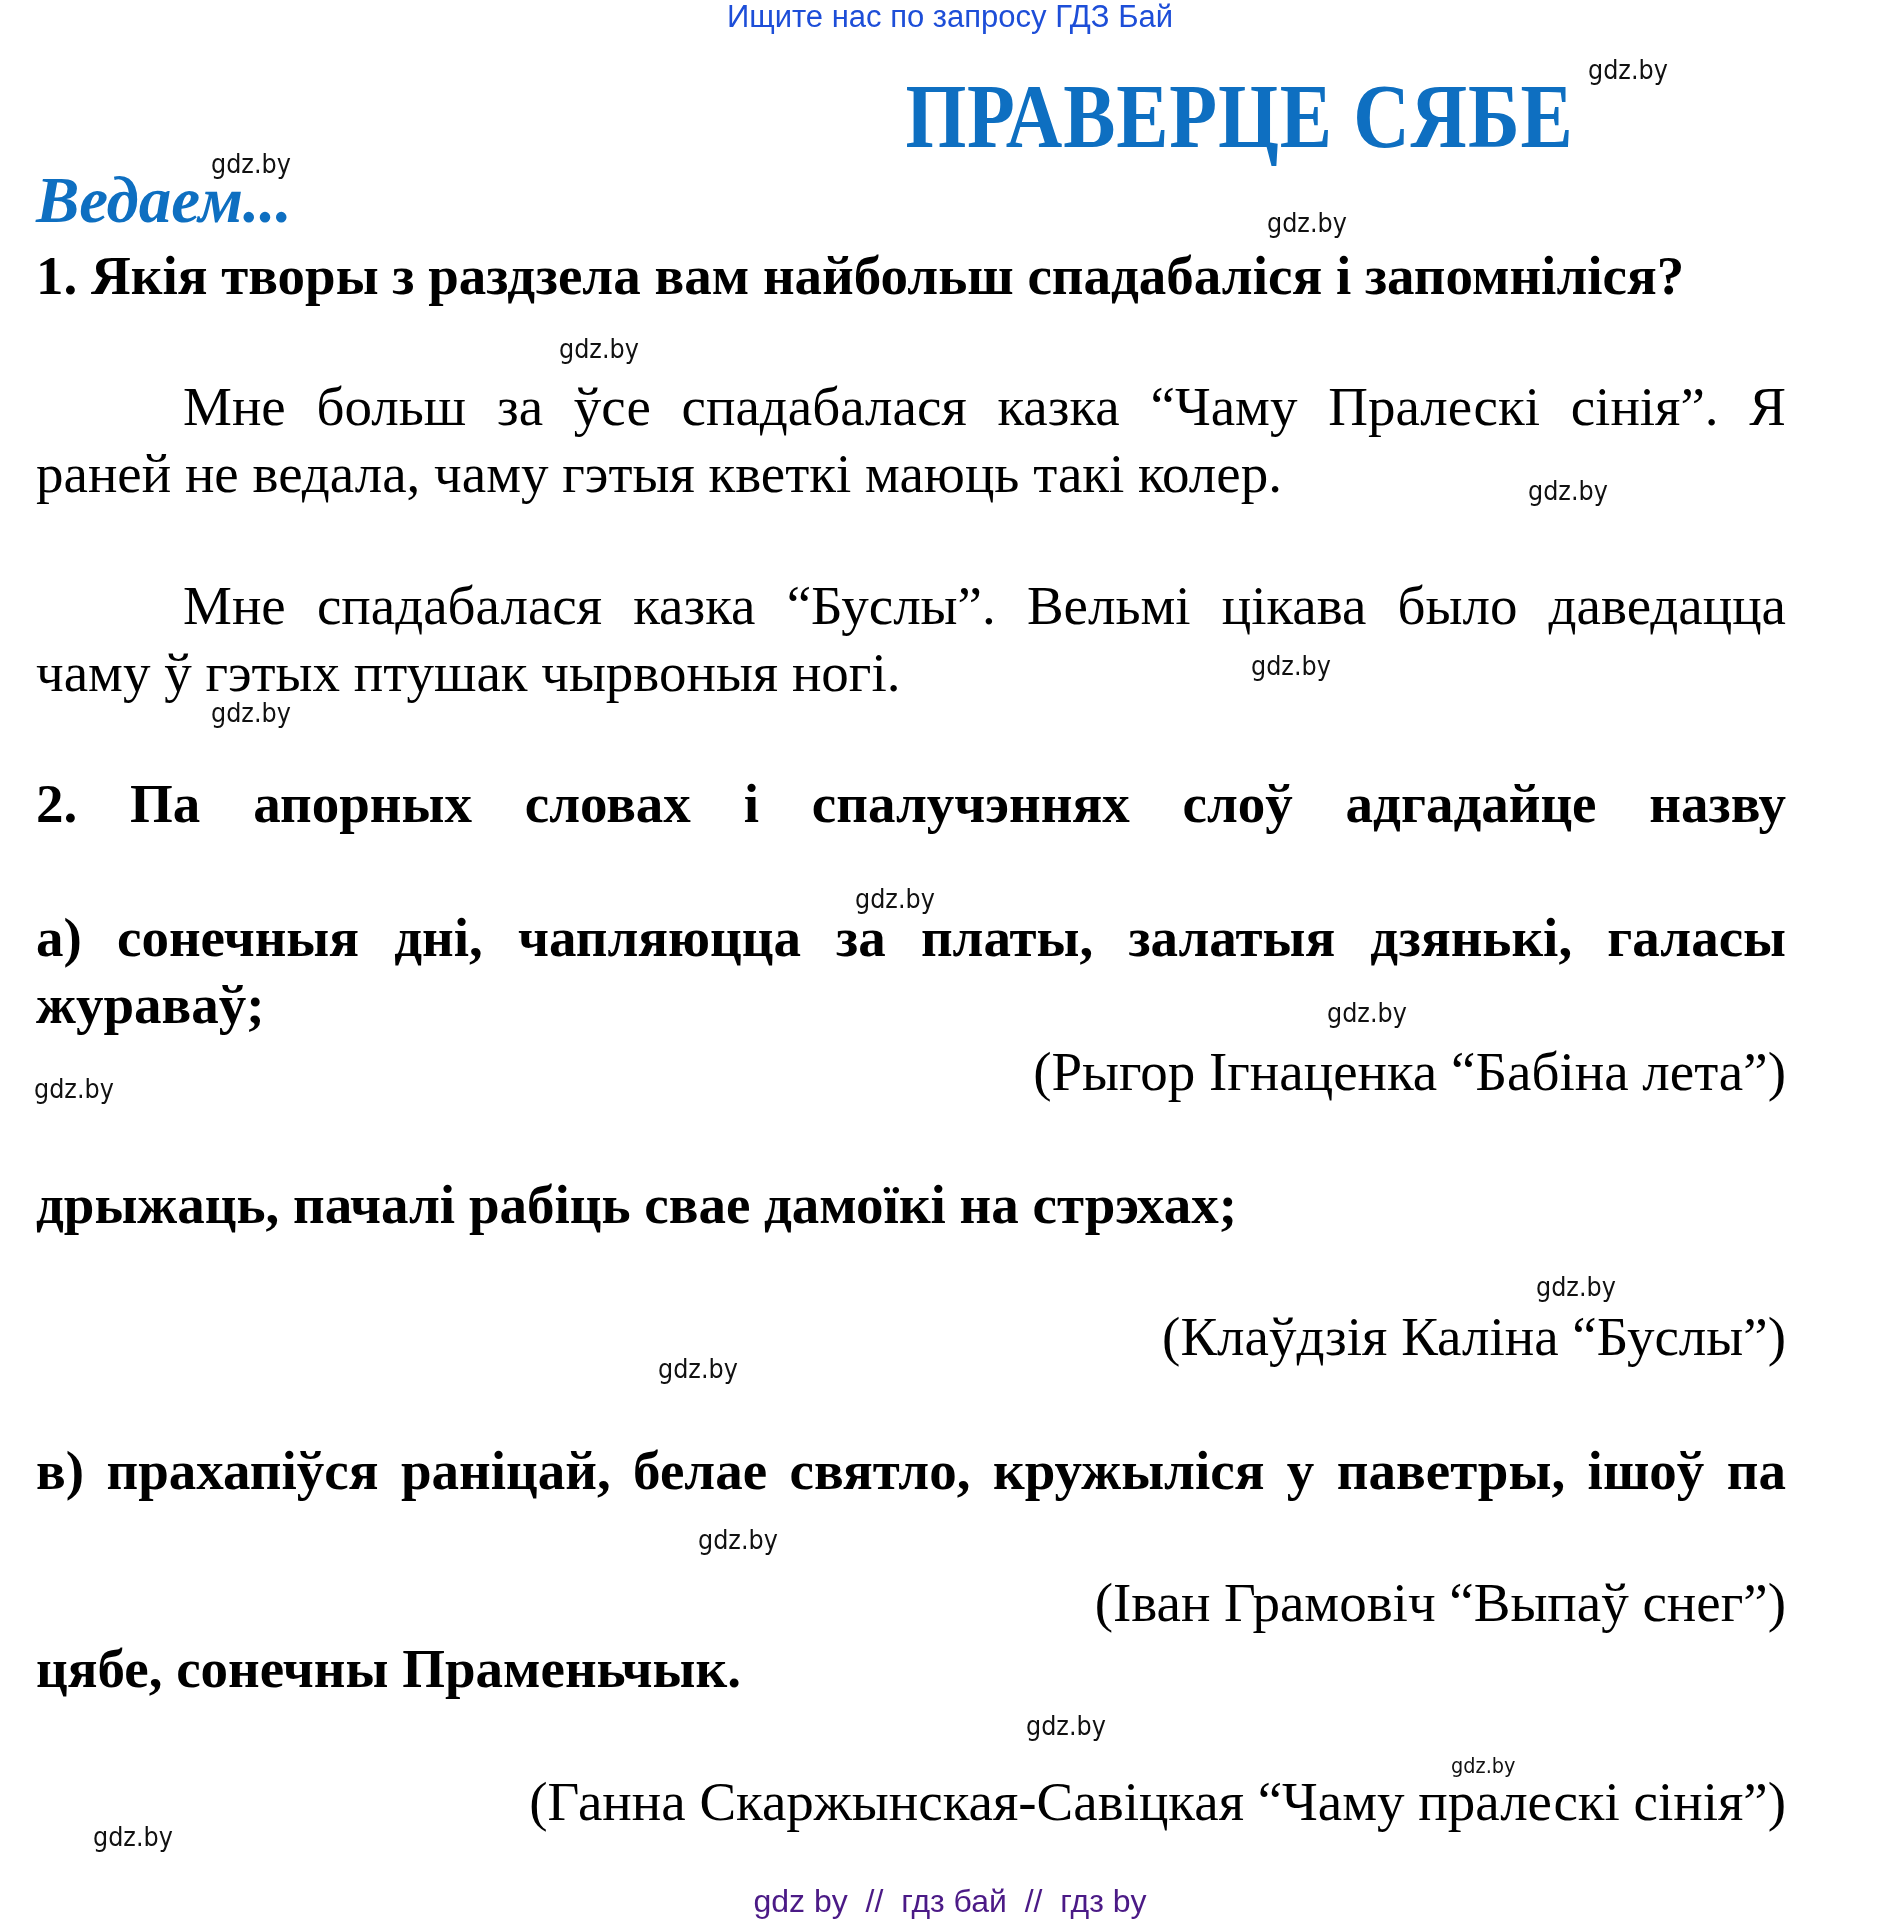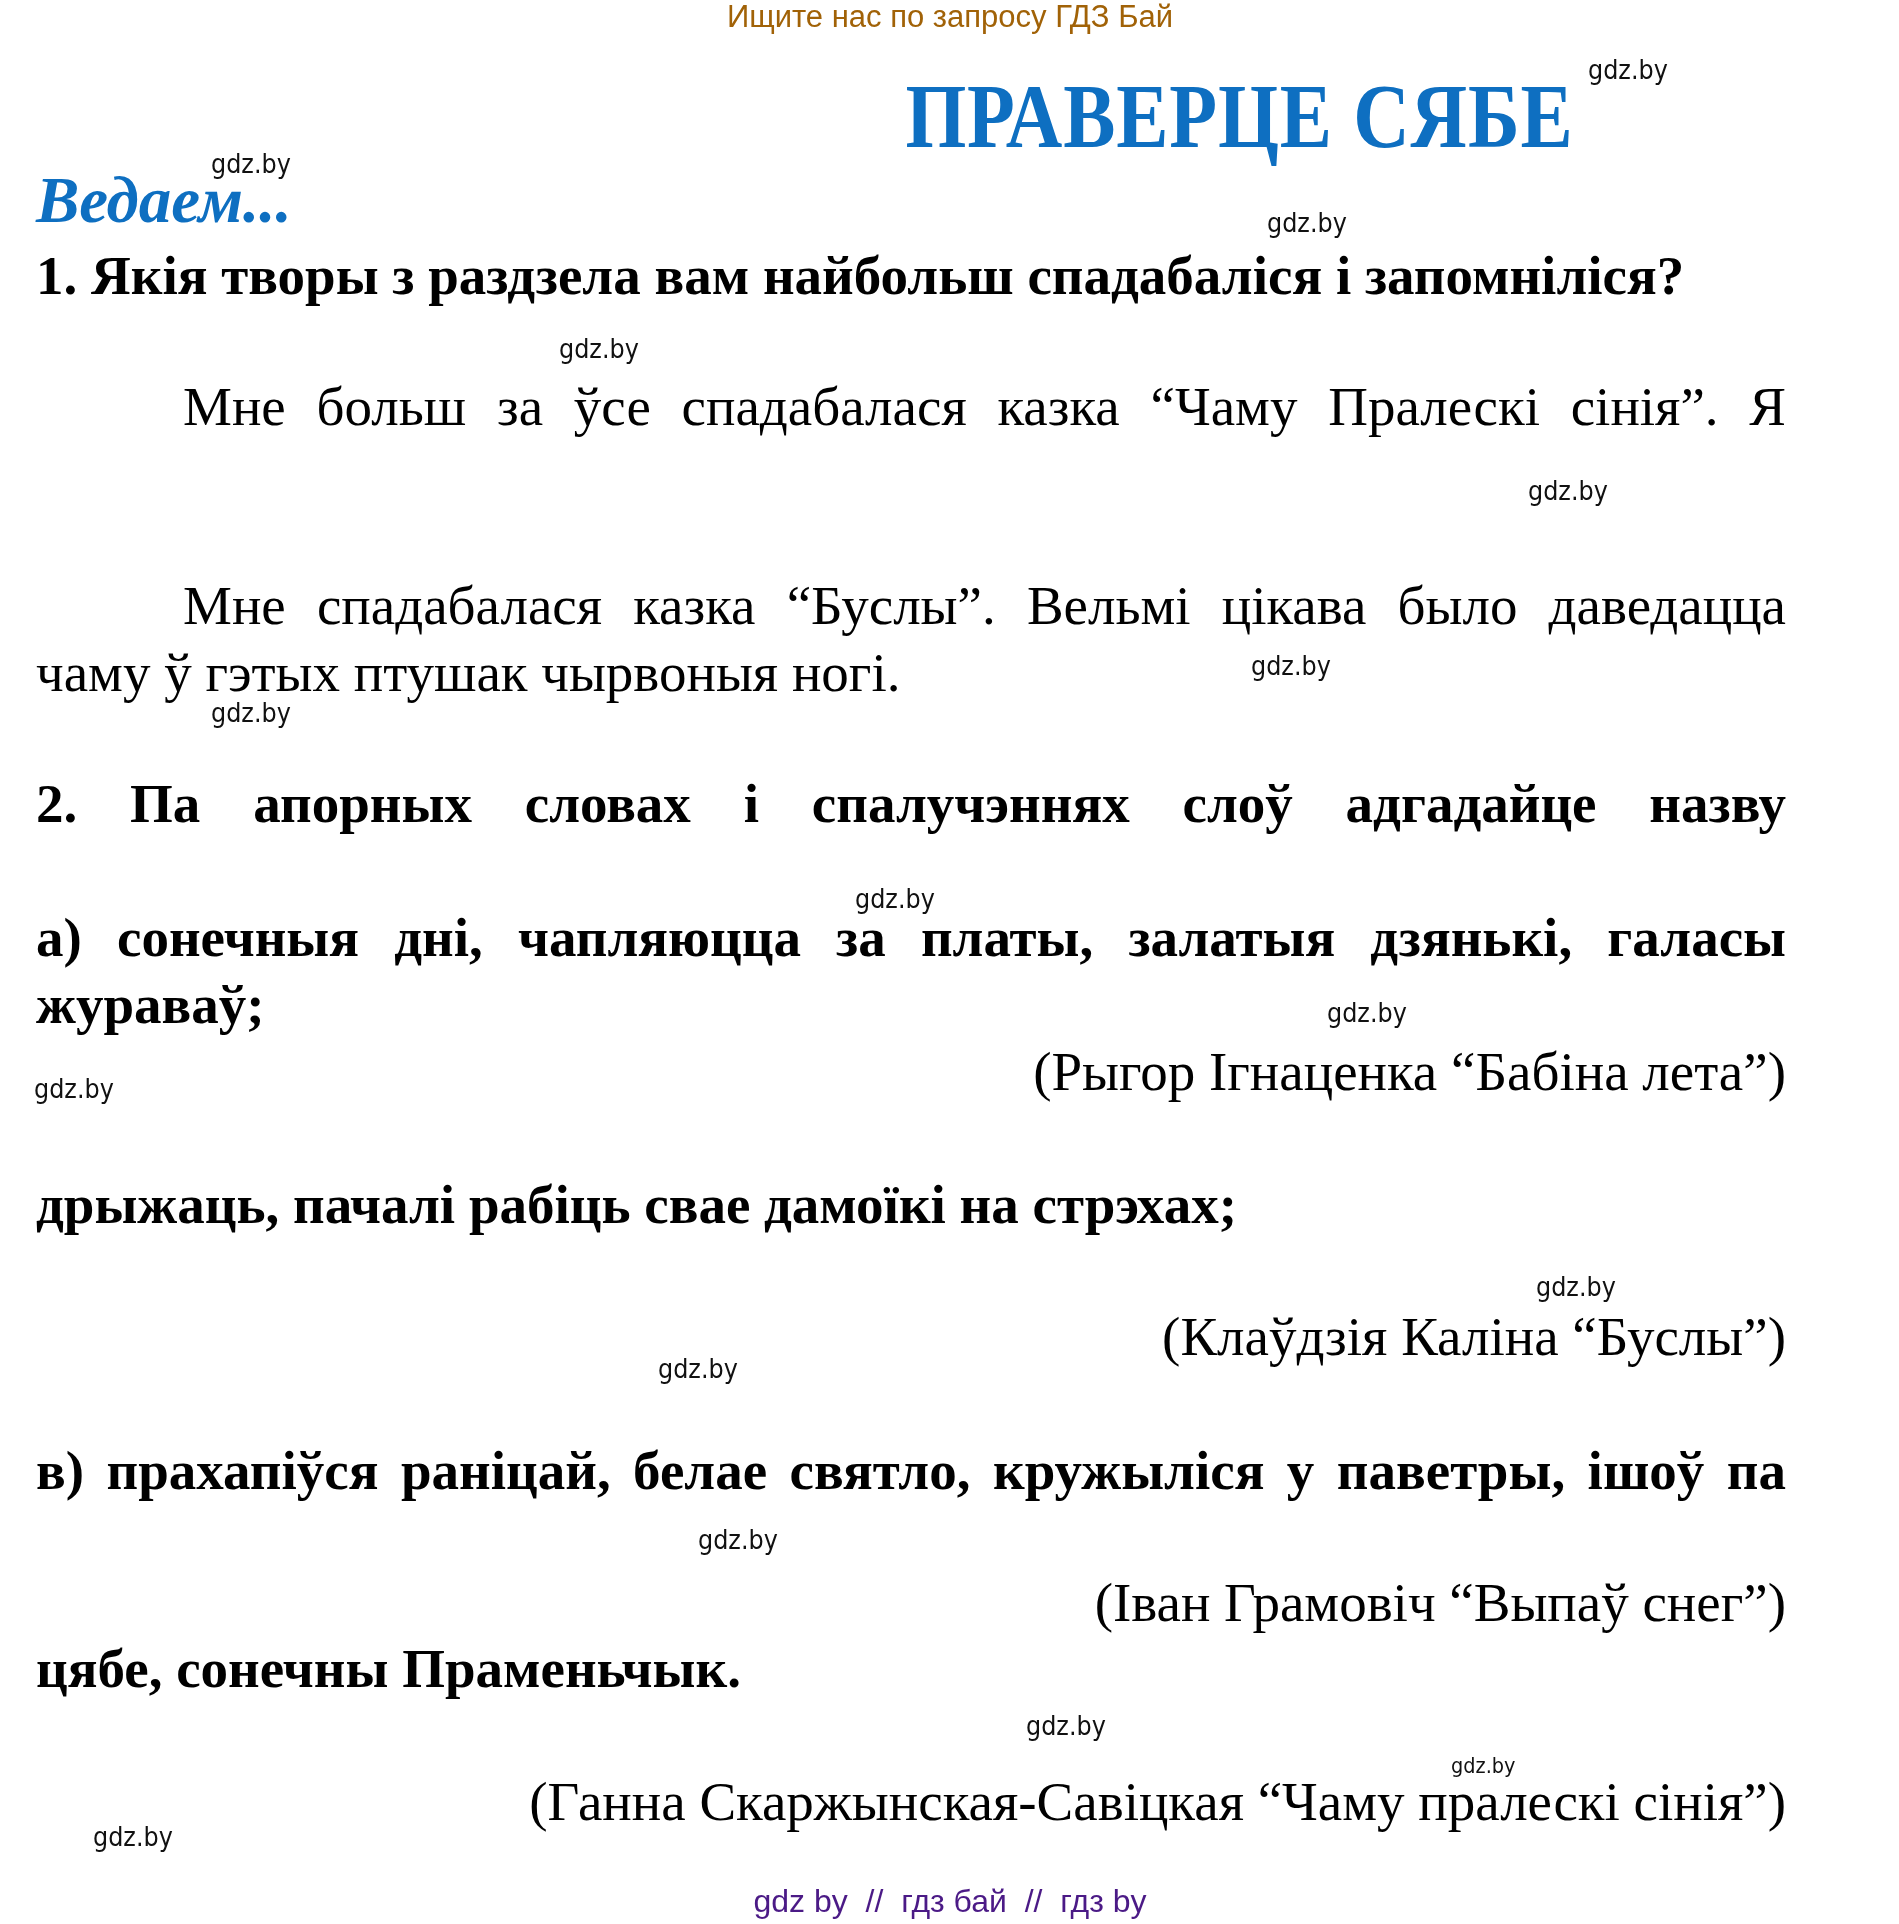--- a/index.html
+++ b/index.html
@@ -1,18 +1,18 @@
 <!DOCTYPE html>
 <html><head>
   <meta charset="utf-8">
   <style>
     html, body { margin: 0; padding: 0; background: #ffffff; }
     body { width: 1900px; height: 1925px; position: relative; overflow: hidden; }
     .abs { position: absolute; white-space: nowrap; }
-    .banner { left: 0; width: 1900px; top: 0; text-align: center; font-family: "Liberation Sans", sans-serif; font-size: 31px; line-height: 34px; color: #a16207; }
+    .banner { left: 0; width: 1900px; top: 0; text-align: center; font-family: "Liberation Sans", sans-serif; font-size: 31px; line-height: 34px; color: #1d4ed8; }
     .title { left: 0; width: 1628px; top: 67px; text-align: right; font-family: "Liberation Serif", serif; font-weight: bold; font-size: 91px; line-height: 99px; color: #0e6fc1; }
     .title span { display: inline-block; transform: scaleX(0.86); transform-origin: center; letter-spacing: 1px; }
     .section { left: 36px; top: 164px; font-family: "Liberation Serif", serif; font-style: italic; font-weight: bold; font-size: 65px; line-height: 73px; color: #0e6fc1; }
     .wm { font-family: "DejaVu Sans", sans-serif; font-size: 26px; line-height: 30px; color: #111111; transform: scaleX(0.92); transform-origin: left; }
     .wm.small { font-size: 21px; line-height: 24px; }
     .q { left: 36px; width: 1750px; font-family: "Liberation Serif", serif; font-weight: bold; font-size: 55px; line-height: 67px; color: #000; white-space: normal; text-align: justify; }
     .q span.line { display: block; text-align: justify; text-align-last: justify; }
     .q span.line.last { text-align-last: left; }
     .ans { left: 36px; width: 1750px; font-family: "Liberation Serif", serif; font-size: 55px; line-height: 67px; color: #000; white-space: normal; }
     .ans span.line { display: block; text-align: justify; text-align-last: justify; }
@@ -29,20 +29,21 @@
 <div class="abs title"><span>ПРАВЕРЦЕ СЯБЕ</span></div>
 
 <div class="abs section">Ведаем...</div>
 
 <div class="abs q" style="top:242px;">
   <span class="line last">1. Якія творы з раздзела вам найбольш спадабаліся і запомніліся?</span>
 </div>
 
 <div class="abs ans" style="top:373px;">
   <span class="line first">Мне больш за ўсе спадабалася казка “Чаму Пралескі сінія”. Я</span>
+  <span class="line last">раней не ведала, чаму гэтыя кветкі маюць такі колер.</span>
 </div>
 
 <div class="abs ans" style="top:572px;">
   <span class="line first">Мне спадабалася казка “Буслы”. Вельмі цікава было даведацца</span>
   <span class="line last">чаму ў гэтых птушак чырвоныя ногі.</span>
 </div>
 
 <div class="abs q" style="top:770px;">
   <span class="line">2. Па апорных словах і спалучэннях слоў адгадайце назву</span>
 </div>

